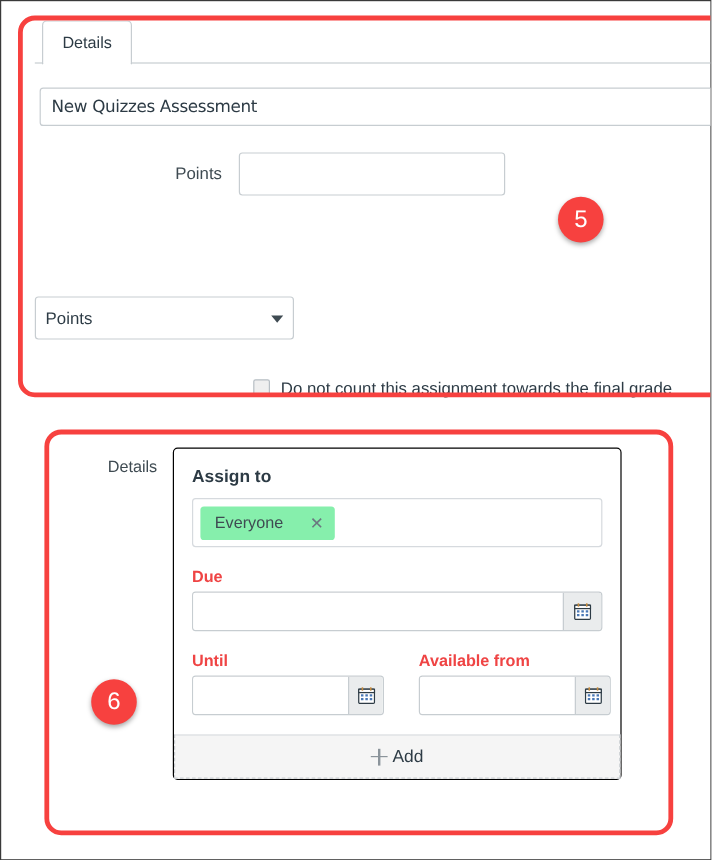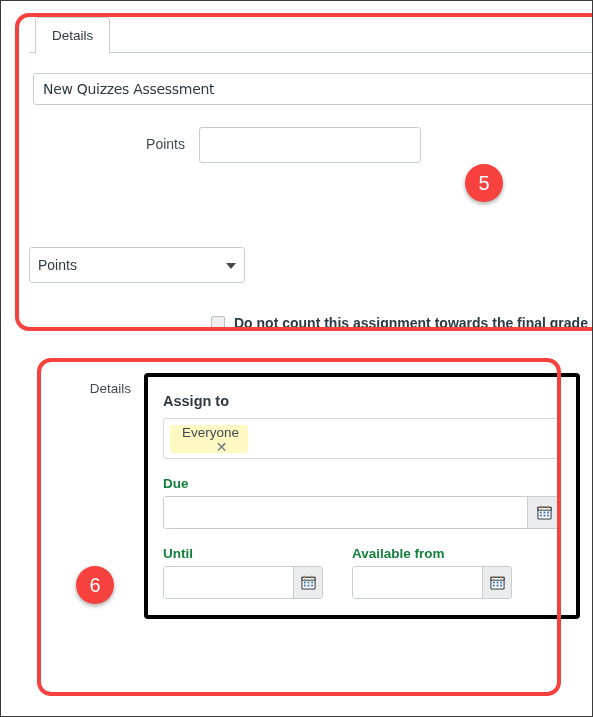--- a/index.html
+++ b/index.html
@@ -132,21 +132,20 @@
     border-top: 6px solid #3f4b52;
     pointer-events: none;
   }
   .select-text { line-height: inherit; display: block; }
 
   .check-row {
     position: absolute;
     left: 182px; top: 298px;
     display: flex;
     align-items: center;
-    font-weight: bold;
   }
   .checkbox {
     width: 14px; height: 14px;
     border: 1px solid #b7bec4;
     background: #efefef;
     border-radius: 2px;
   }
   .check-label {
     margin-left: 9px;
     font-size: 14px;
@@ -163,22 +162,22 @@
     position: absolute;
     left: 56px; top: 8px;
     width: 74px;
     text-align: right;
     font-size: 13.5px;
     color: #3f4b52;
   }
   .assign-card {
     position: absolute;
     left: 143px; top: 0px;
-    width: 436px;
-    border: 4px solid #000000;
+    width: 374px;
+    border: 1px solid #000000;
     border-radius: 4px;
     background: #ffffff;
     padding: 14px 15px 16px 15px;
   }
   .card-head {
     font-size: 14.5px;
     font-weight: bold;
     color: #2d3b45;
     margin: 2px 0 9px 0;
   }
@@ -186,38 +185,37 @@
     border: 1px solid #d6dade;
     border-radius: 3px;
     height: 41px;
     padding: 5px 6px;
     display: flex;
     align-items: center;
   }
   .token {
     display: inline-flex;
     align-items: center;
-    background: #fef9c3;
+    background: #86efac;
     border-radius: 3px;
     height: 28px;
     padding: 0 9px 0 12px;
     font-size: 13.5px;
     color: #3f4b52;
-    flex-direction: column;
   }
   .token-x {
     margin-left: 22px;
     font-size: 14px;
     color: #6b7780;
     line-height: 1;
   }
   .field-head {
     font-size: 13.5px;
     font-weight: bold;
-    color: #15803d;
+    color: #ef4444;
     margin: 17px 0 5px 0;
   }
   .date-input {
     display: flex;
     height: 33px;
     border: 1px solid #c7cdd1;
     border-radius: 3px;
     overflow: hidden;
     background: #ffffff;
   }
@@ -365,20 +363,26 @@
                 <rect x="10.8" y="7" width="2.2" height="2" fill="#4a78b5"></rect>
                 <rect x="3" y="10.3" width="2.2" height="2" fill="#4a78b5"></rect>
                 <rect x="6.9" y="10.3" width="2.2" height="2" fill="#4a78b5"></rect>
                 <rect x="10.8" y="10.3" width="2.2" height="2" fill="#4a78b5"></rect>
               </svg>
             </span>
           </div>
         </div>
       </div>
 
+      <div class="add-bar">
+        <span class="add-inner">
+          <span class="plus-icon"></span>
+          <span>Add</span>
+        </span>
+      </div>
     </div>
   </div>
 
   <div class="anno-box" id="anno-5"></div>
   <div class="anno-box" id="anno-6"></div>
   <div class="badge" id="badge-5">5</div>
   <div class="badge" id="badge-6">6</div>
 
 </div>
 

